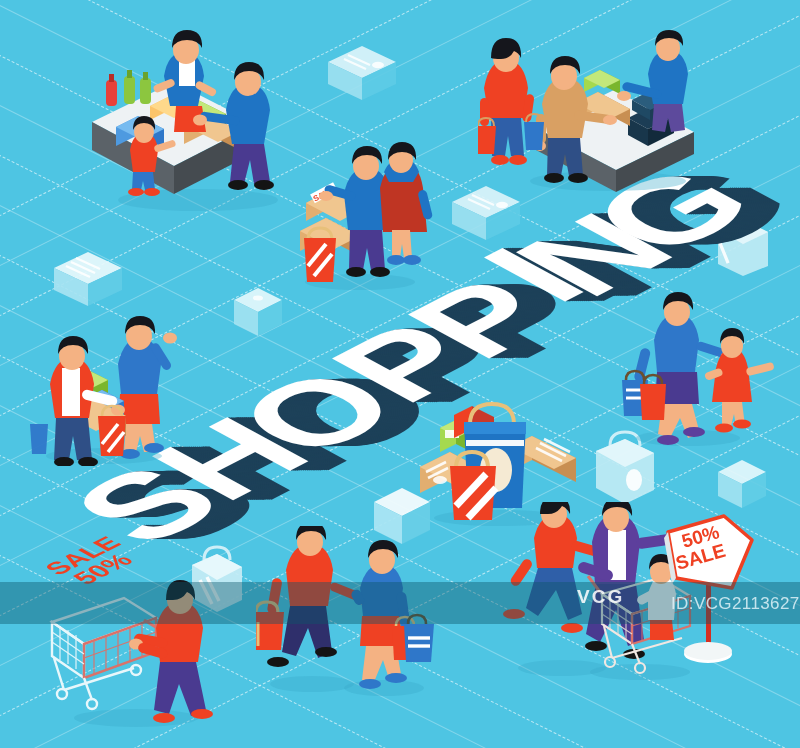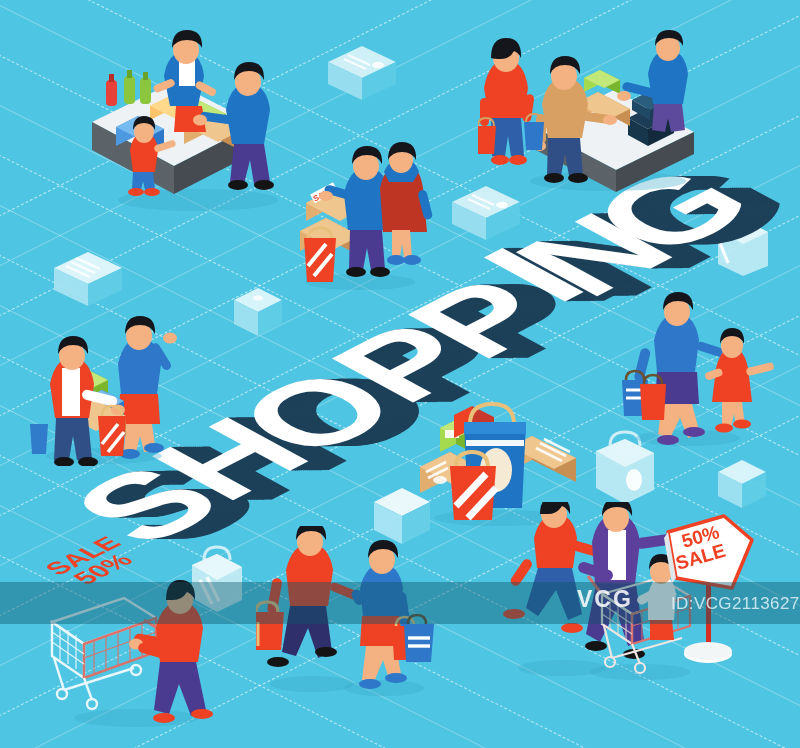--- a/index.html
+++ b/index.html
@@ -696,16 +696,16 @@
     <ellipse cx="46" cy="140" rx="24" ry="9" fill="#ffffff"></ellipse>
     <ellipse cx="46" cy="137" rx="24" ry="9" fill="#f2f6f7"></ellipse>
 
     <polygon points="6,18 62,2 90,26 70,74 14,64" fill="#ffffff" stroke="#ef4123" stroke-width="3.5" stroke-linejoin="round"></polygon>
     <polygon points="6,18 14,64 10,70 2,24" fill="#dfe7ea"></polygon>
     <text x="22" y="34" fill="#ef4123" font-family="Liberation Sans, sans-serif" font-size="19" font-weight="bold" transform="rotate(-16 22 34)">50%</text>
     <text x="16" y="56" fill="#ef4123" font-family="Liberation Sans, sans-serif" font-size="19" font-weight="bold" transform="rotate(-16 16 56)">SALE</text>
   </svg>
 
   <div class="wm-band" style="top:582px;height:42px;"></div>
-  <div class="wm-vcg" style="left:577px;top:586px;font-size:23px;">VCG</div>
+  <div class="wm-vcg" style="left:577px;top:586px;font-size:19px;">VCG</div>
   <div class="wm-id" style="left:671px;top:594px;font-size:17px;">ID:VCG211362707624</div>
 
 </div>
 
 </body></html>

